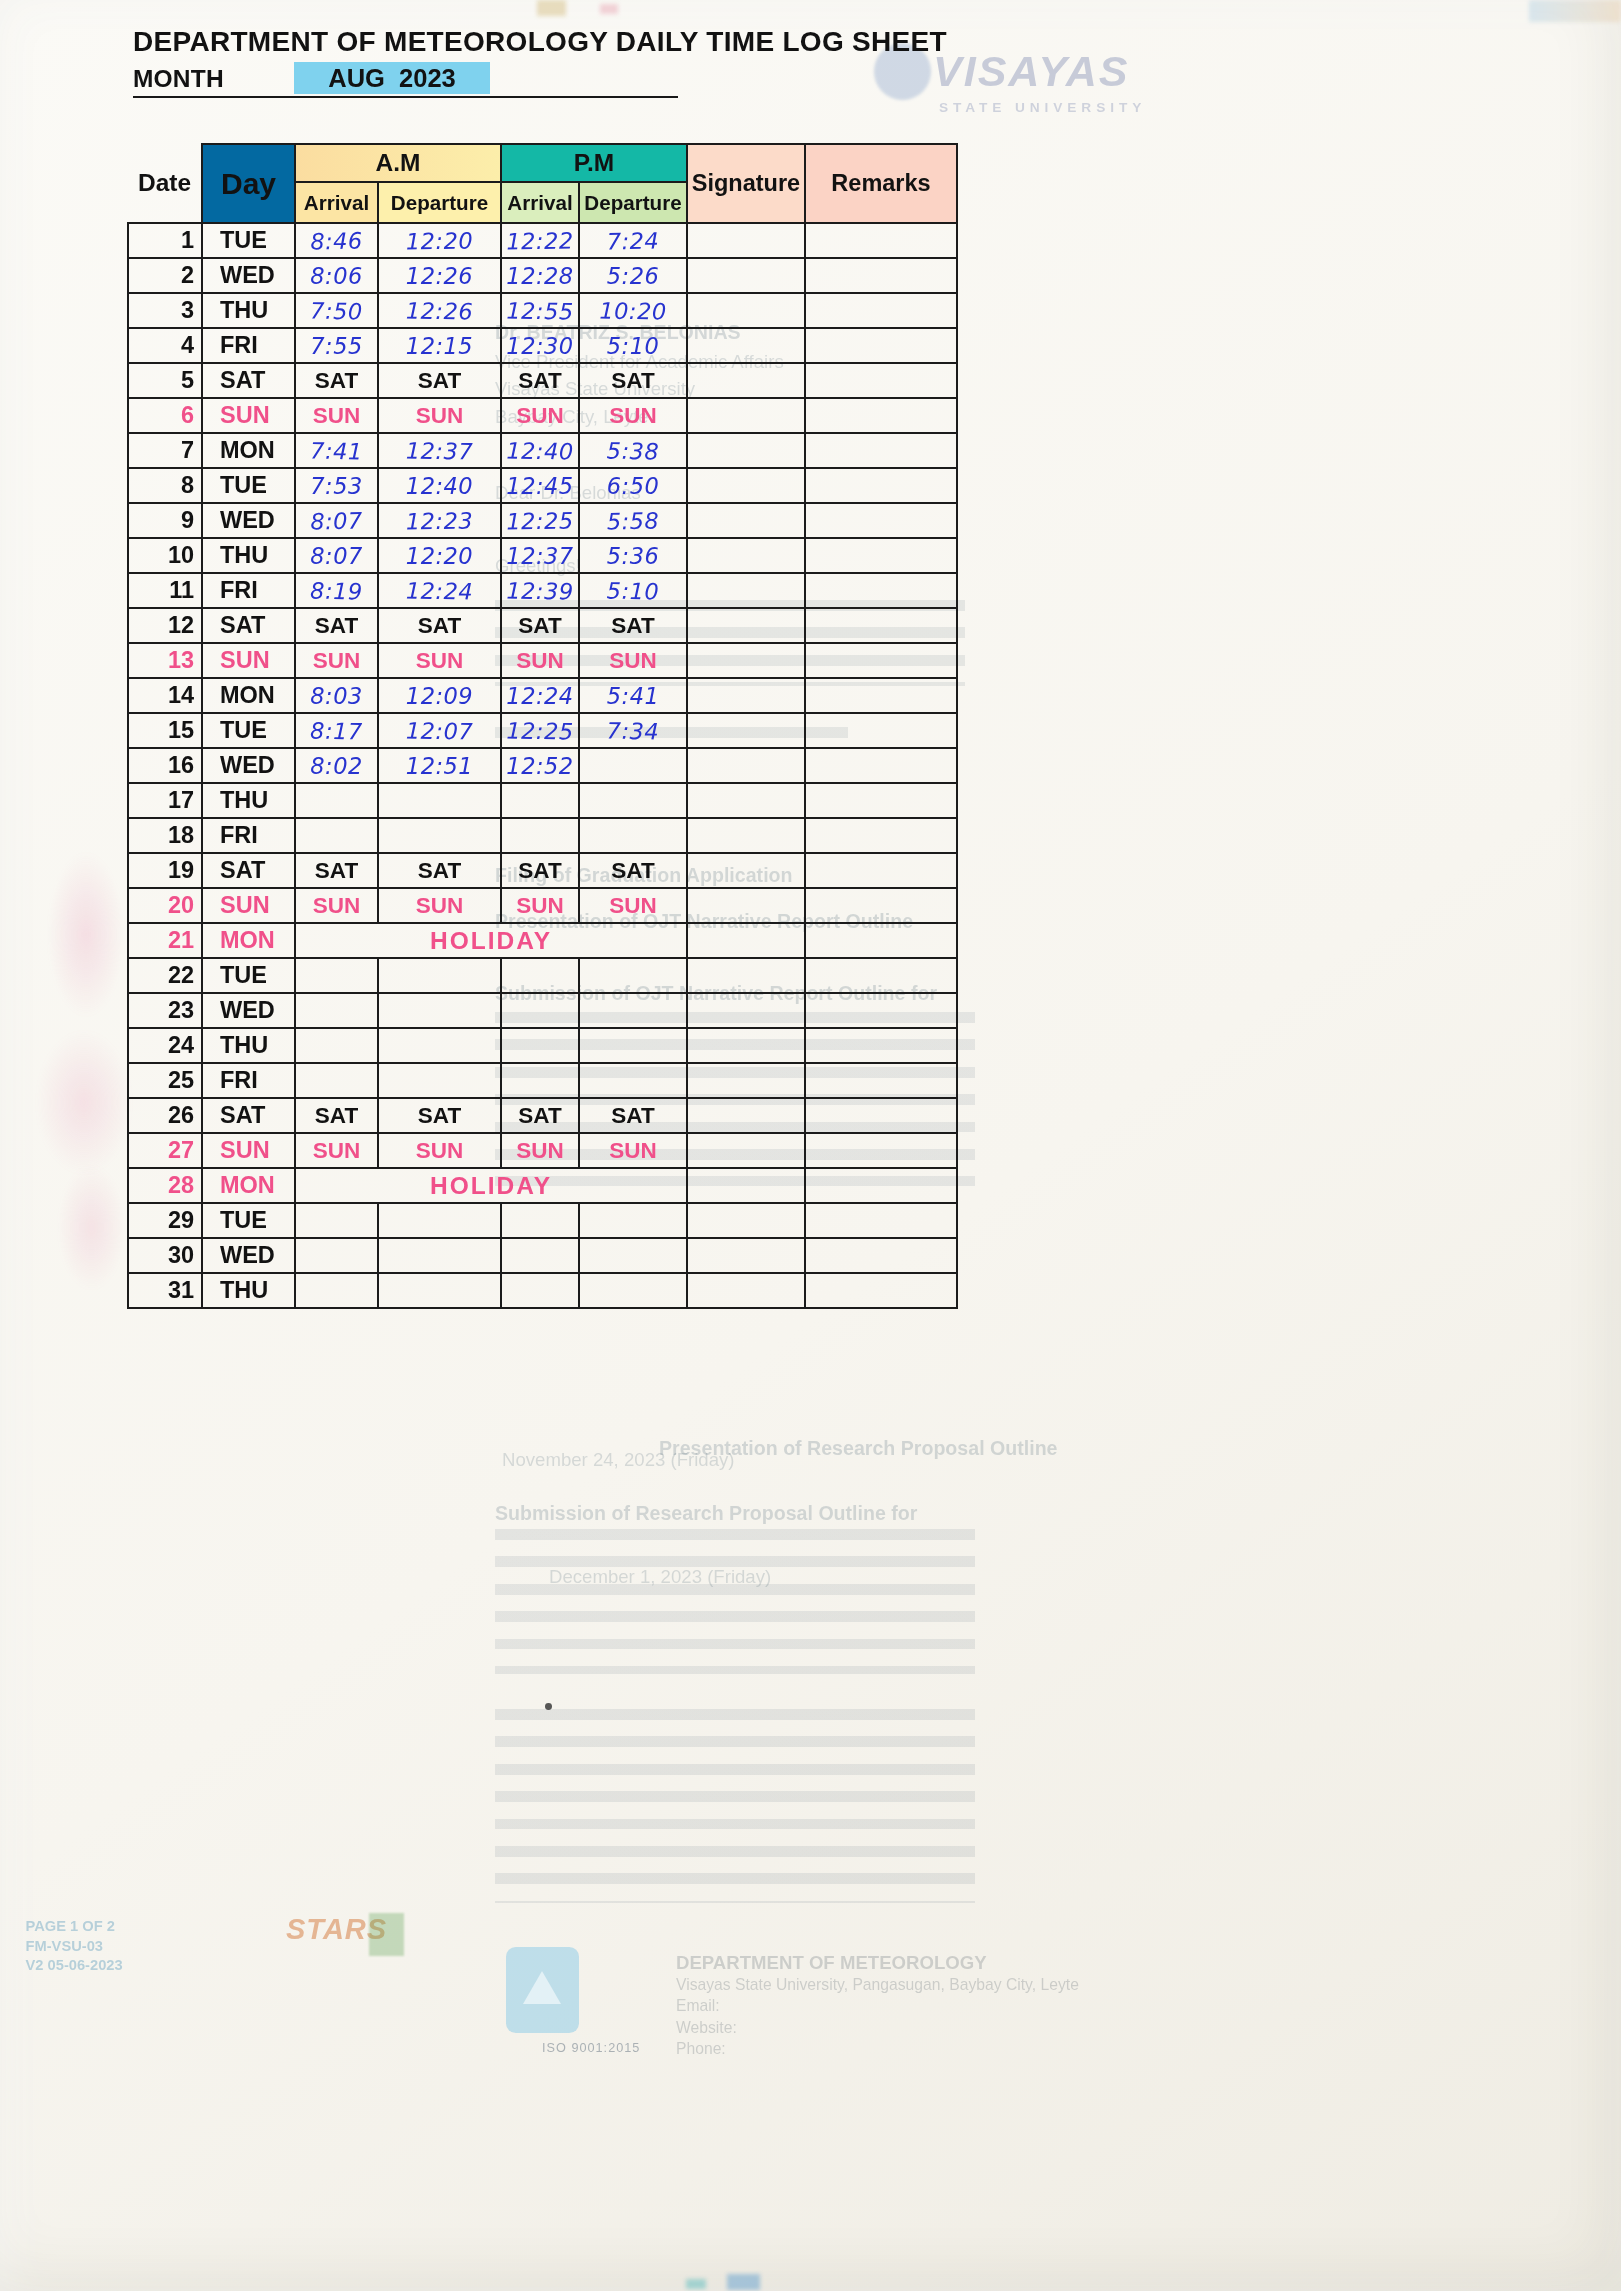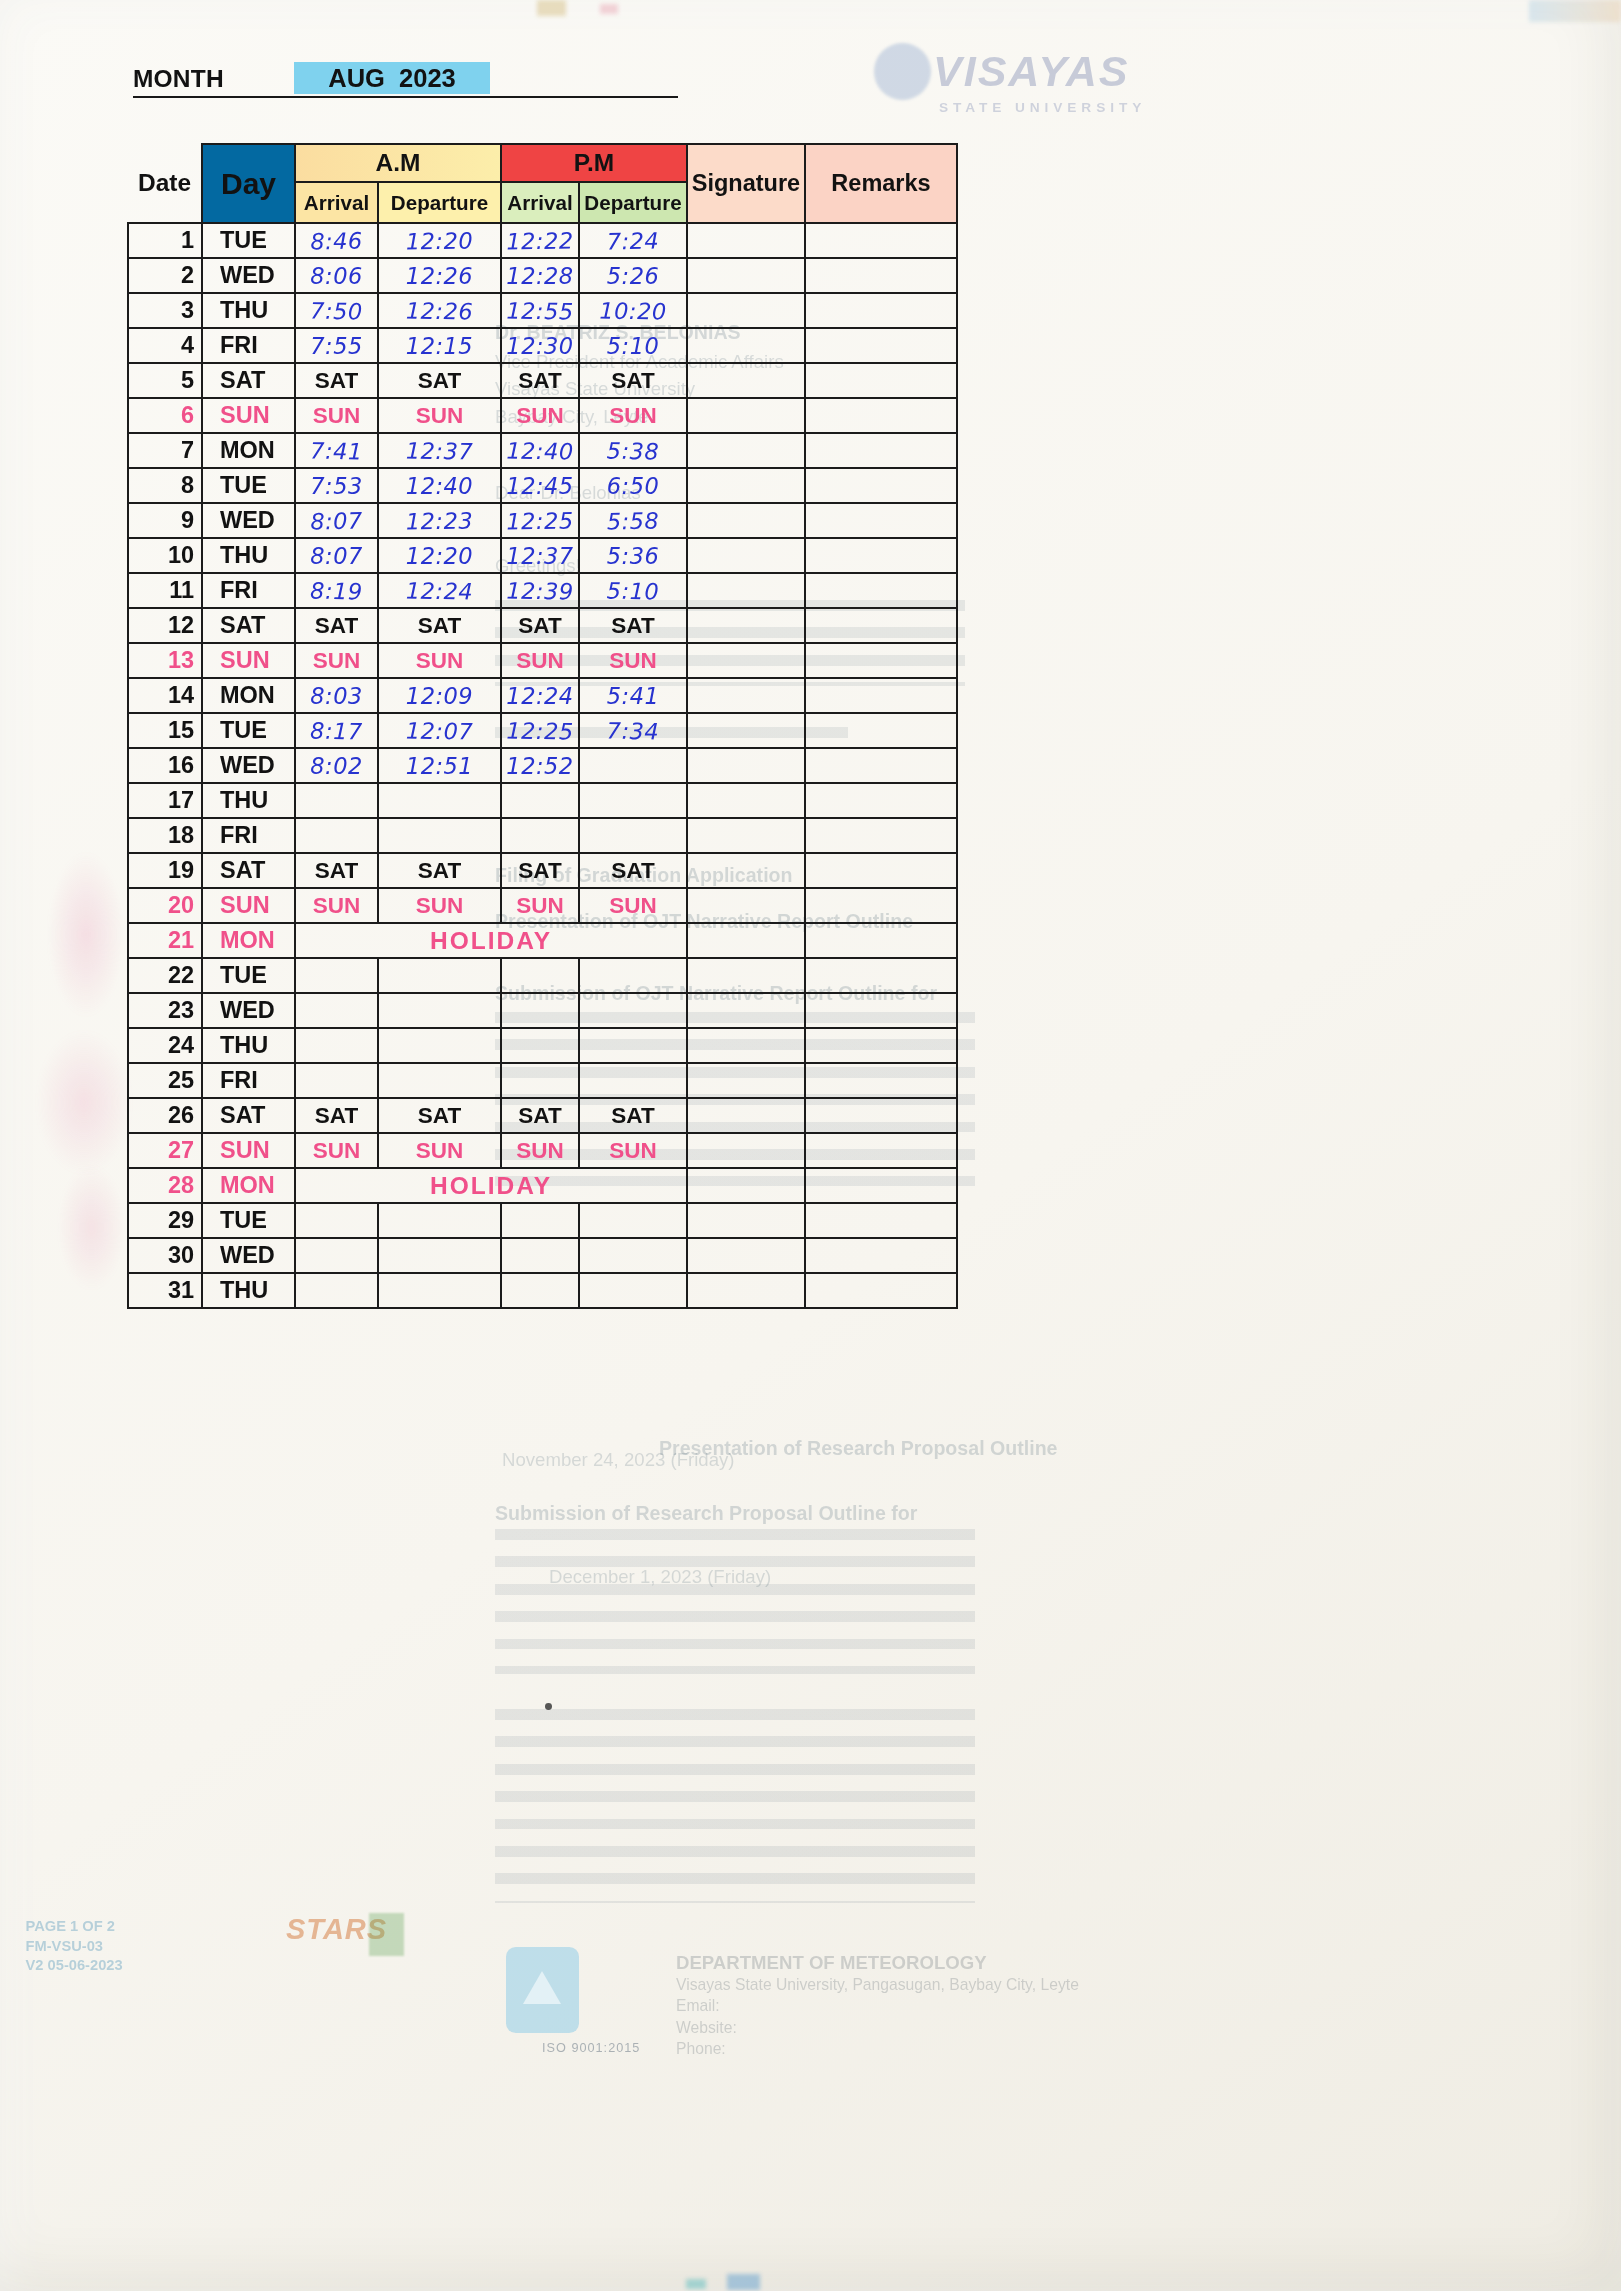--- a/index.html
+++ b/index.html
@@ -23,21 +23,21 @@
   .name-line{position:absolute;left:321px;top:0;width:327px;height:33px;border-bottom:2.9px solid #181818;text-align:center;}
   .name-value{font-family:"DejaVu Serif",serif;font-style:italic;color:#2733cf;font-size:29px;letter-spacing:1px;white-space:pre;}
 
   
   .log{position:absolute;left:127px;top:143px;border-collapse:collapse;table-layout:fixed;}
   .log th,.log td{border:2.5px solid #1b1b1b;padding:0;}
   .log thead th{font-weight:bold;}
   th.h-date{border:none;background:transparent;font-size:24.5px;}
   th.h-day{background:#0369a1;font-size:30px;}
   th.h-am{background:linear-gradient(90deg,#fbdda0,#fceeaa);font-size:24.5px;height:36px;}
-  th.h-pm{background:#ef4444;font-size:24.5px;}
+  th.h-pm{background:#14b8a6;font-size:24.5px;}
   th.h-sub{font-size:20.6px;height:39px;white-space:nowrap;}
   th.s-am1{background:#fce5a4;}
   th.s-am2{background:#fdf0ac;}
   th.s-pm1{background:#daeebd;}
   th.s-pm2{background:#cde7b0;}
   th.h-sig{background:#fcdbc9;font-size:23.5px;}
   th.h-rem{background:#fbd3c5;font-size:23.5px;}
   .log tbody tr{height:35px;}
   td.dt{text-align:right;padding-right:6.9px;font-size:23.5px;font-weight:bold;}
   td.dy{text-align:left;padding-left:17px;font-size:23.5px;font-weight:bold;}
@@ -133,20 +133,21 @@
   <div class="dot"></div>
   <div class="smudge edge1"></div>
   <div class="smudge edge2"></div>
   <div class="smudge edge3"></div>
   <div class="smudge edge4"></div>
   <div class="smudge edge5"></div>
 </div>
 
 <div class="content">
 
+  <div class="page-title">DEPARTMENT OF METEOROLOGY DAILY TIME LOG SHEET</div>
 
   <div class="month-row">
     <span class="form-label">MONTH</span>
     <span class="month-value">AUG  2023</span>
   </div>
 
 
   <table class="log">
     <colgroup>
       <col style="width:74px">

